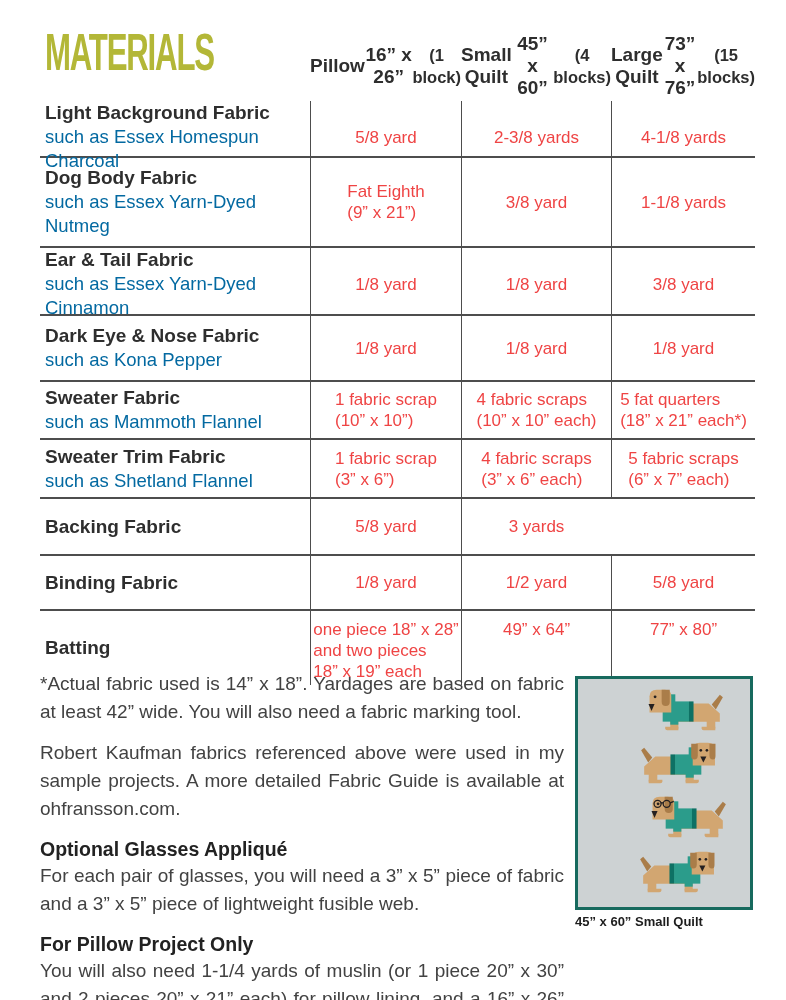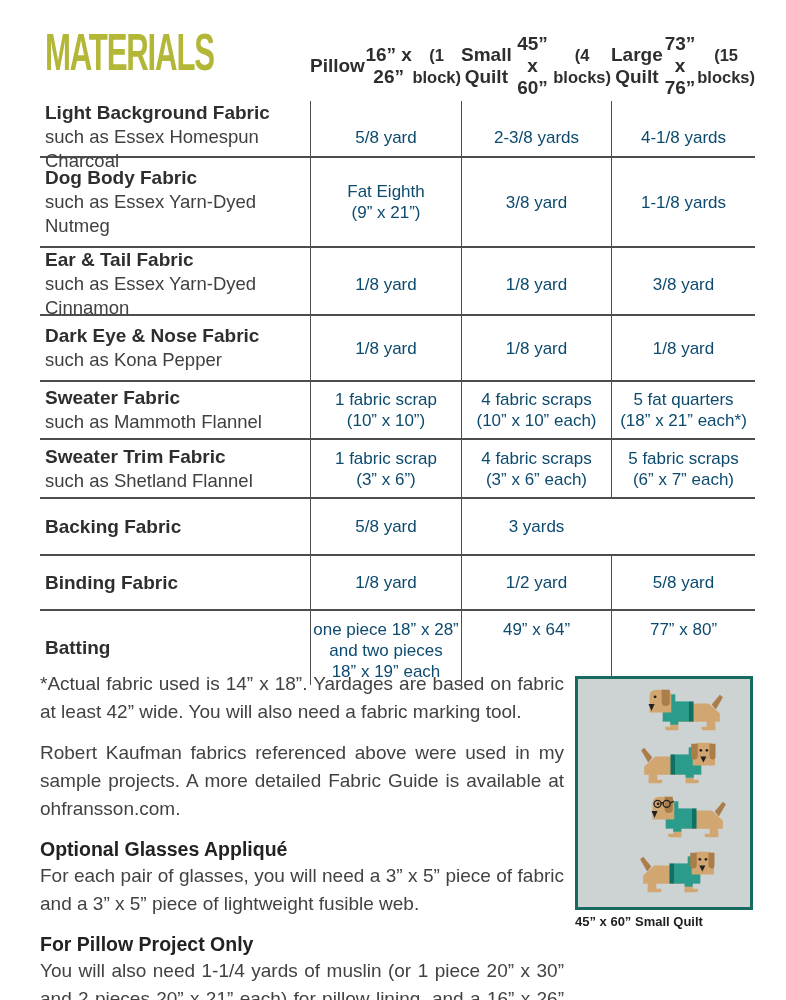--- a/index.html
+++ b/index.html
@@ -32,26 +32,26 @@
   
   .mtable{position:absolute;left:40px;top:25px;width:715px;}
   .trow{display:grid;grid-template-columns:270px 151px 150px 144px;}
   .trow.bordered{border-bottom:2px solid var(--line);}
   .hrow{height:76px;}
   .hcell{display:flex;justify-content:flex-start;align-items:center;padding-top:5px;text-align:center;}
   .hname,.hsize{font-weight:bold;font-size:19px;line-height:22px;}
   .hblocks{font-weight:bold;font-size:16.5px;line-height:22px;}
   .label-cell{display:flex;flex-direction:column;justify-content:center;padding-left:5px;}
   .row-label{font-weight:bold;font-size:19px;line-height:24px;}
-  .row-sublabel{font-size:18.5px;line-height:24px;color:#404040;}
+  .row-sublabel{font-size:18.5px;line-height:24px;color:#0369a1;}
   .value-cell{
     border-left:1.5px solid var(--line);
     display:flex;align-items:center;justify-content:center;
-    font-size:17px;line-height:21px;text-align:center;white-space:pre-line;
-    color:#0c4a6e;
+    font-size:17px;line-height:21px;white-space:pre-line;
+    color:#ef4444;
   }
   .trow.top-align .value-cell{align-items:flex-start;padding-top:8px;}
   .trow.top-align .label-cell{justify-content:center;}
   
   .notes{position:absolute;left:40px;top:670px;width:524px;color:var(--para-text);}
   .note-para{font-size:19px;line-height:28px;text-align:justify;margin-bottom:13px;}
   .note-heading{font-size:19.5px;line-height:26px;font-weight:bold;color:#222;margin-top:3px;}
   
   .quilt-frame{
     position:absolute;left:575px;top:676px;width:178px;height:234px;

